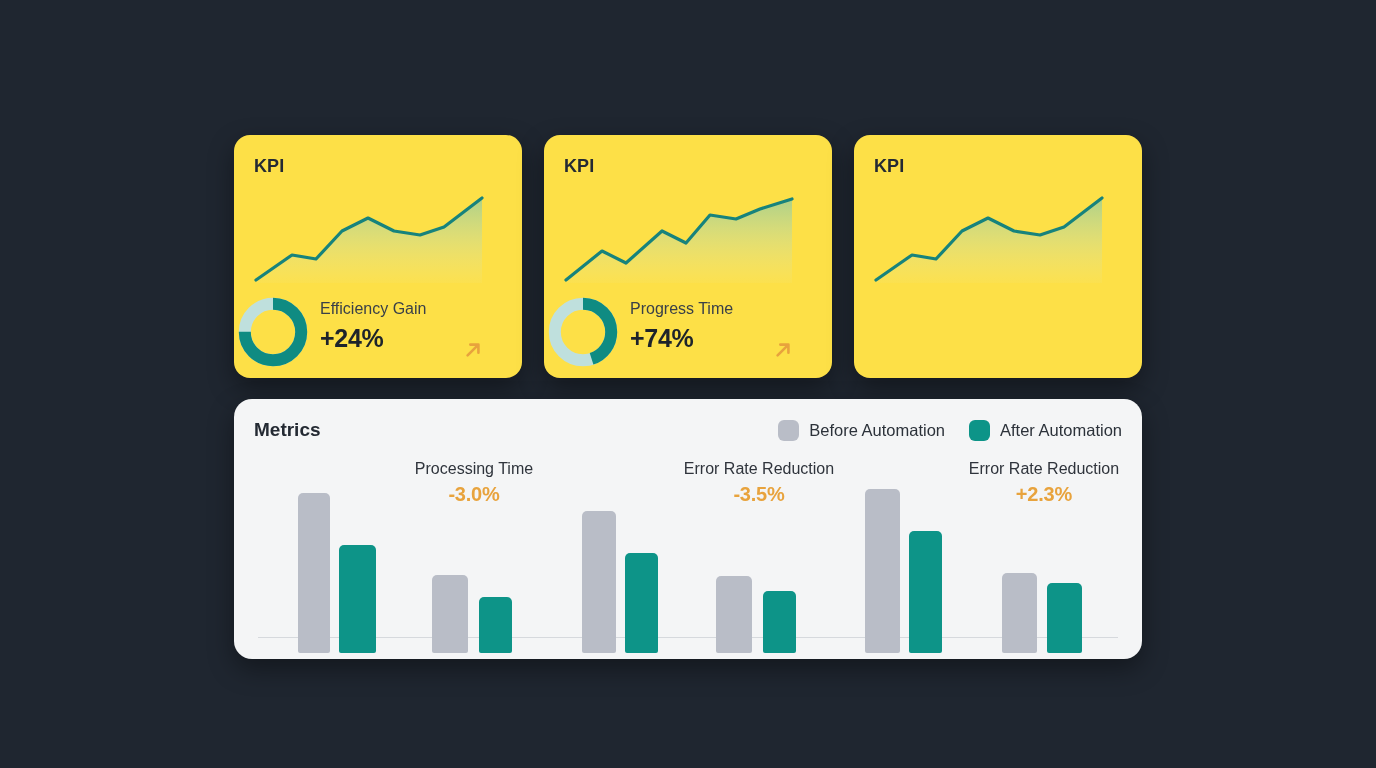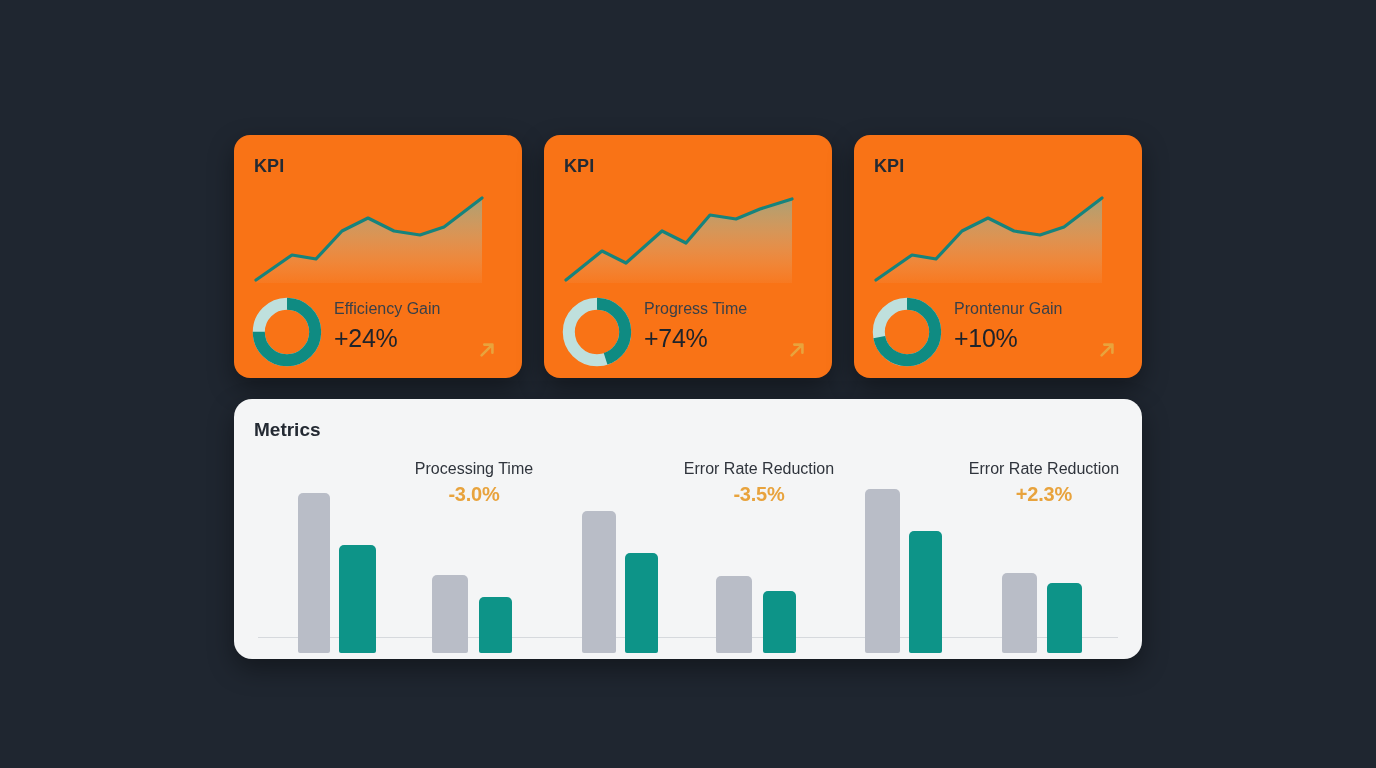--- a/index.html
+++ b/index.html
@@ -26,21 +26,21 @@
   
   .kpi-row {
     display: flex;
     gap: 22px;
   }
 
   .kpi-card {
     position: relative;
     width: 288px;
     height: 243px;
-    background: #f97316;
+    background: #fde047;
     border-radius: 16px;
     box-shadow: 0 10px 26px rgba(0,0,0,0.38);
     overflow: hidden;
   }
 
   .kpi-title {
     position: absolute;
     left: 20px;
     top: 21px;
     font-size: 18px;
@@ -52,21 +52,21 @@
   .spark {
     position: absolute;
     left: 0;
     top: 48px;
     width: 288px;
     height: 110px;
   }
 
   .kpi-bottom {
     position: absolute;
-    left: 18px;
+    left: 4px;
     top: 162px;
     width: 252px;
     height: 70px;
   }
 
   .donut {
     position: absolute;
     left: 0;
     top: 0;
     width: 70px;
@@ -82,21 +82,21 @@
   .kpi-label {
     font-size: 16px;
     color: #3a4048;
     line-height: 20px;
     white-space: nowrap;
   }
 
   .kpi-value {
     margin-top: 5px;
     font-size: 25px;
-    font-weight: 400;
+    font-weight: 700;
     color: #1d232b;
     letter-spacing: -0.3px;
   }
 
   .trend-arrow {
     position: absolute;
     right: 4px;
     bottom: 4px;
     width: 26px;
     height: 26px;
@@ -264,39 +264,36 @@
       <svg class="spark" viewBox="0 0 288 110" preserveAspectRatio="none">
         <defs>
           <linearGradient id="fill3" x1="0" y1="0" x2="0" y2="1">
             <stop offset="0%" stop-color="#6cc4bd" stop-opacity="0.55"></stop>
             <stop offset="100%" stop-color="#d9eeec" stop-opacity="0.05"></stop>
           </linearGradient>
         </defs>
         <path d="M22,97 L58,72 L82,76 L108,48 L134,35 L160,48 L186,52 L210,44 L248,15 L248,100 L22,100 Z" fill="url(#fill3)"></path>
         <polyline points="22,97 58,72 82,76 108,48 134,35 160,48 186,52 210,44 248,15" fill="none" stroke="#17837c" stroke-width="3.2" stroke-linejoin="round" stroke-linecap="round"></polyline>
       </svg>
-      <div class="kpi-bottom">
-        <svg class="donut" viewBox="0 0 36 36">
-          <circle cx="18" cy="18" r="14.5" fill="none" stroke="#bfe0dd" stroke-width="6.2"></circle>
-          <circle cx="18" cy="18" r="14.5" fill="none" stroke="#0f8b82" stroke-width="6.2" stroke-dasharray="65.6 25.5" stroke-dashoffset="0" transform="rotate(-90 18 18)" stroke-linecap="butt"></circle>
-        </svg>
-        <div class="kpi-text">
-          <div class="kpi-label">Prontenur Gain</div>
-          <div class="kpi-value">+10%</div>
-        </div>
-        <svg class="trend-arrow" viewBox="0 0 24 24">
-          <path d="M7 17 L17 7 M9.5 7 L17 7 L17 14.5" fill="none" stroke="#e8a33d" stroke-width="2.4" stroke-linecap="round" stroke-linejoin="round"></path>
-        </svg>
-      </div>
     </div>
   </div>
 
   <div class="metrics-card">
     <div class="metrics-title">Metrics</div>
 
+    <div class="legend">
+      <div class="legend-item">
+        <span class="legend-swatch" style="background:#b9bdc7"></span>
+        <span class="legend-text">Before Automation</span>
+      </div>
+      <div class="legend-item">
+        <span class="legend-swatch" style="background:#0d9488"></span>
+        <span class="legend-text">After Automation</span>
+      </div>
+    </div>
 
     <div class="chart-area">
       <div class="axis-line"></div>
 
       <div class="bar before" style="left:64px;  width:32px; height:160px;"></div>
       <div class="bar after" style="left:105px; width:37px; height:108px;"></div>
 
       <div class="bar before" style="left:198px; width:36px; height:78px;"></div>
       <div class="bar after" style="left:245px; width:33px; height:56px;"></div>
 

